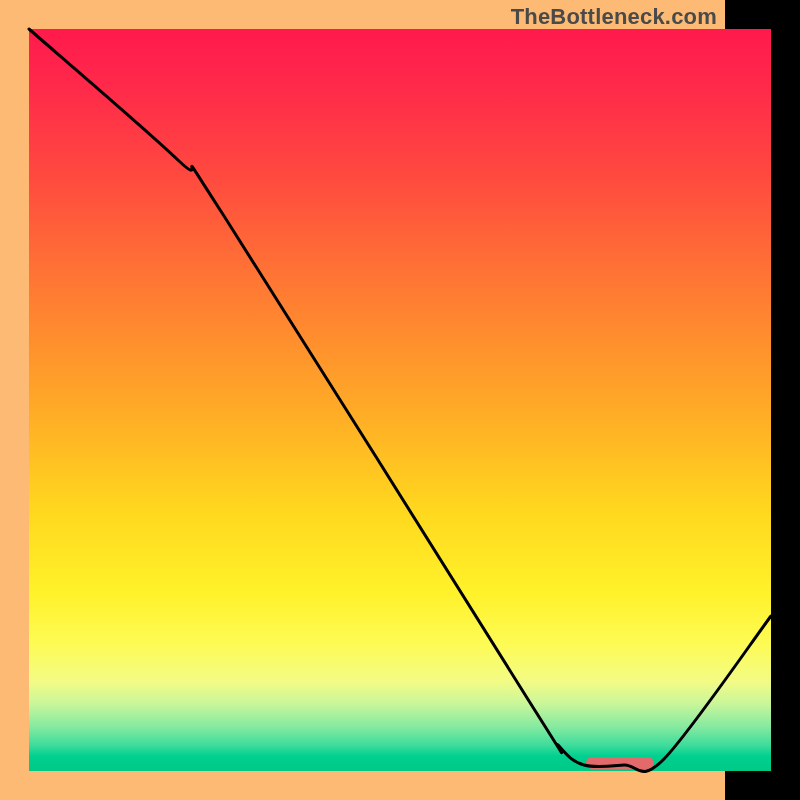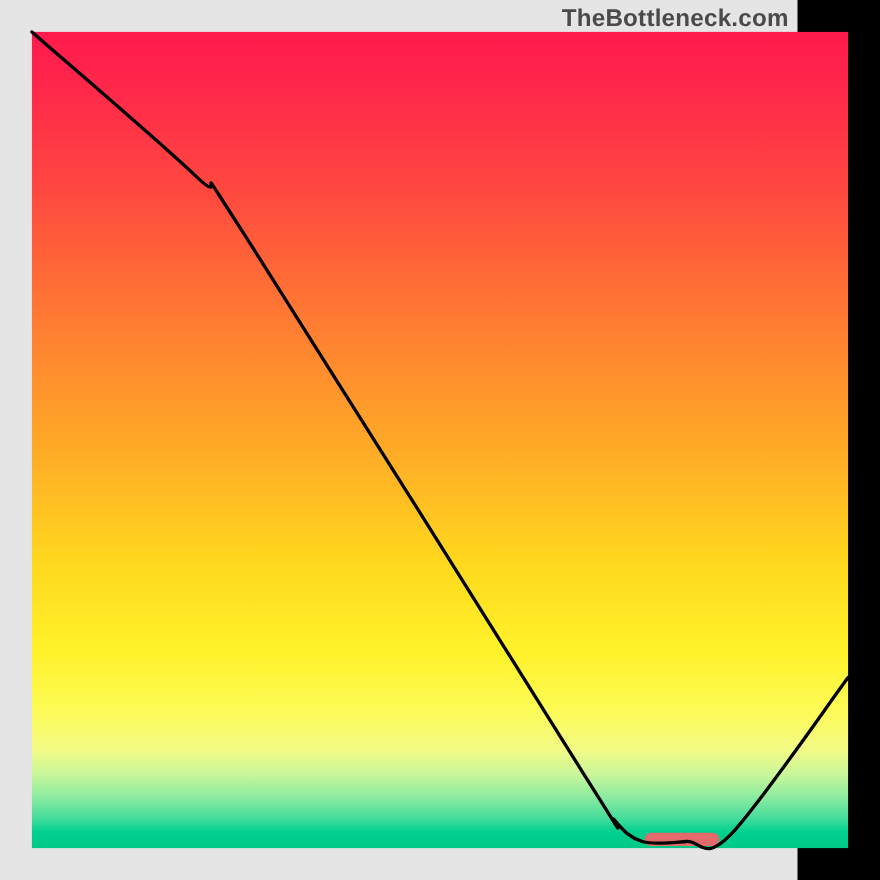--- a/index.html
+++ b/index.html
@@ -8,21 +8,21 @@
     width: 800px;
     height: 800px;
     background: #000;
     overflow: hidden;
     font-family: Arial, Helvetica, sans-serif;
   }
   .stage {
     position: relative;
     width: 725px;
     height: 800px;
-    background: #e5e5e5;
+    background: #fdba74;
   }
   .plot {
     position: absolute;
     left: 29px;
     top: 29px;
     width: 742px;
     height: 742px;
     background: linear-gradient(to bottom,
       #ff1a4d 0%,
       #ff2a4a 8%,

